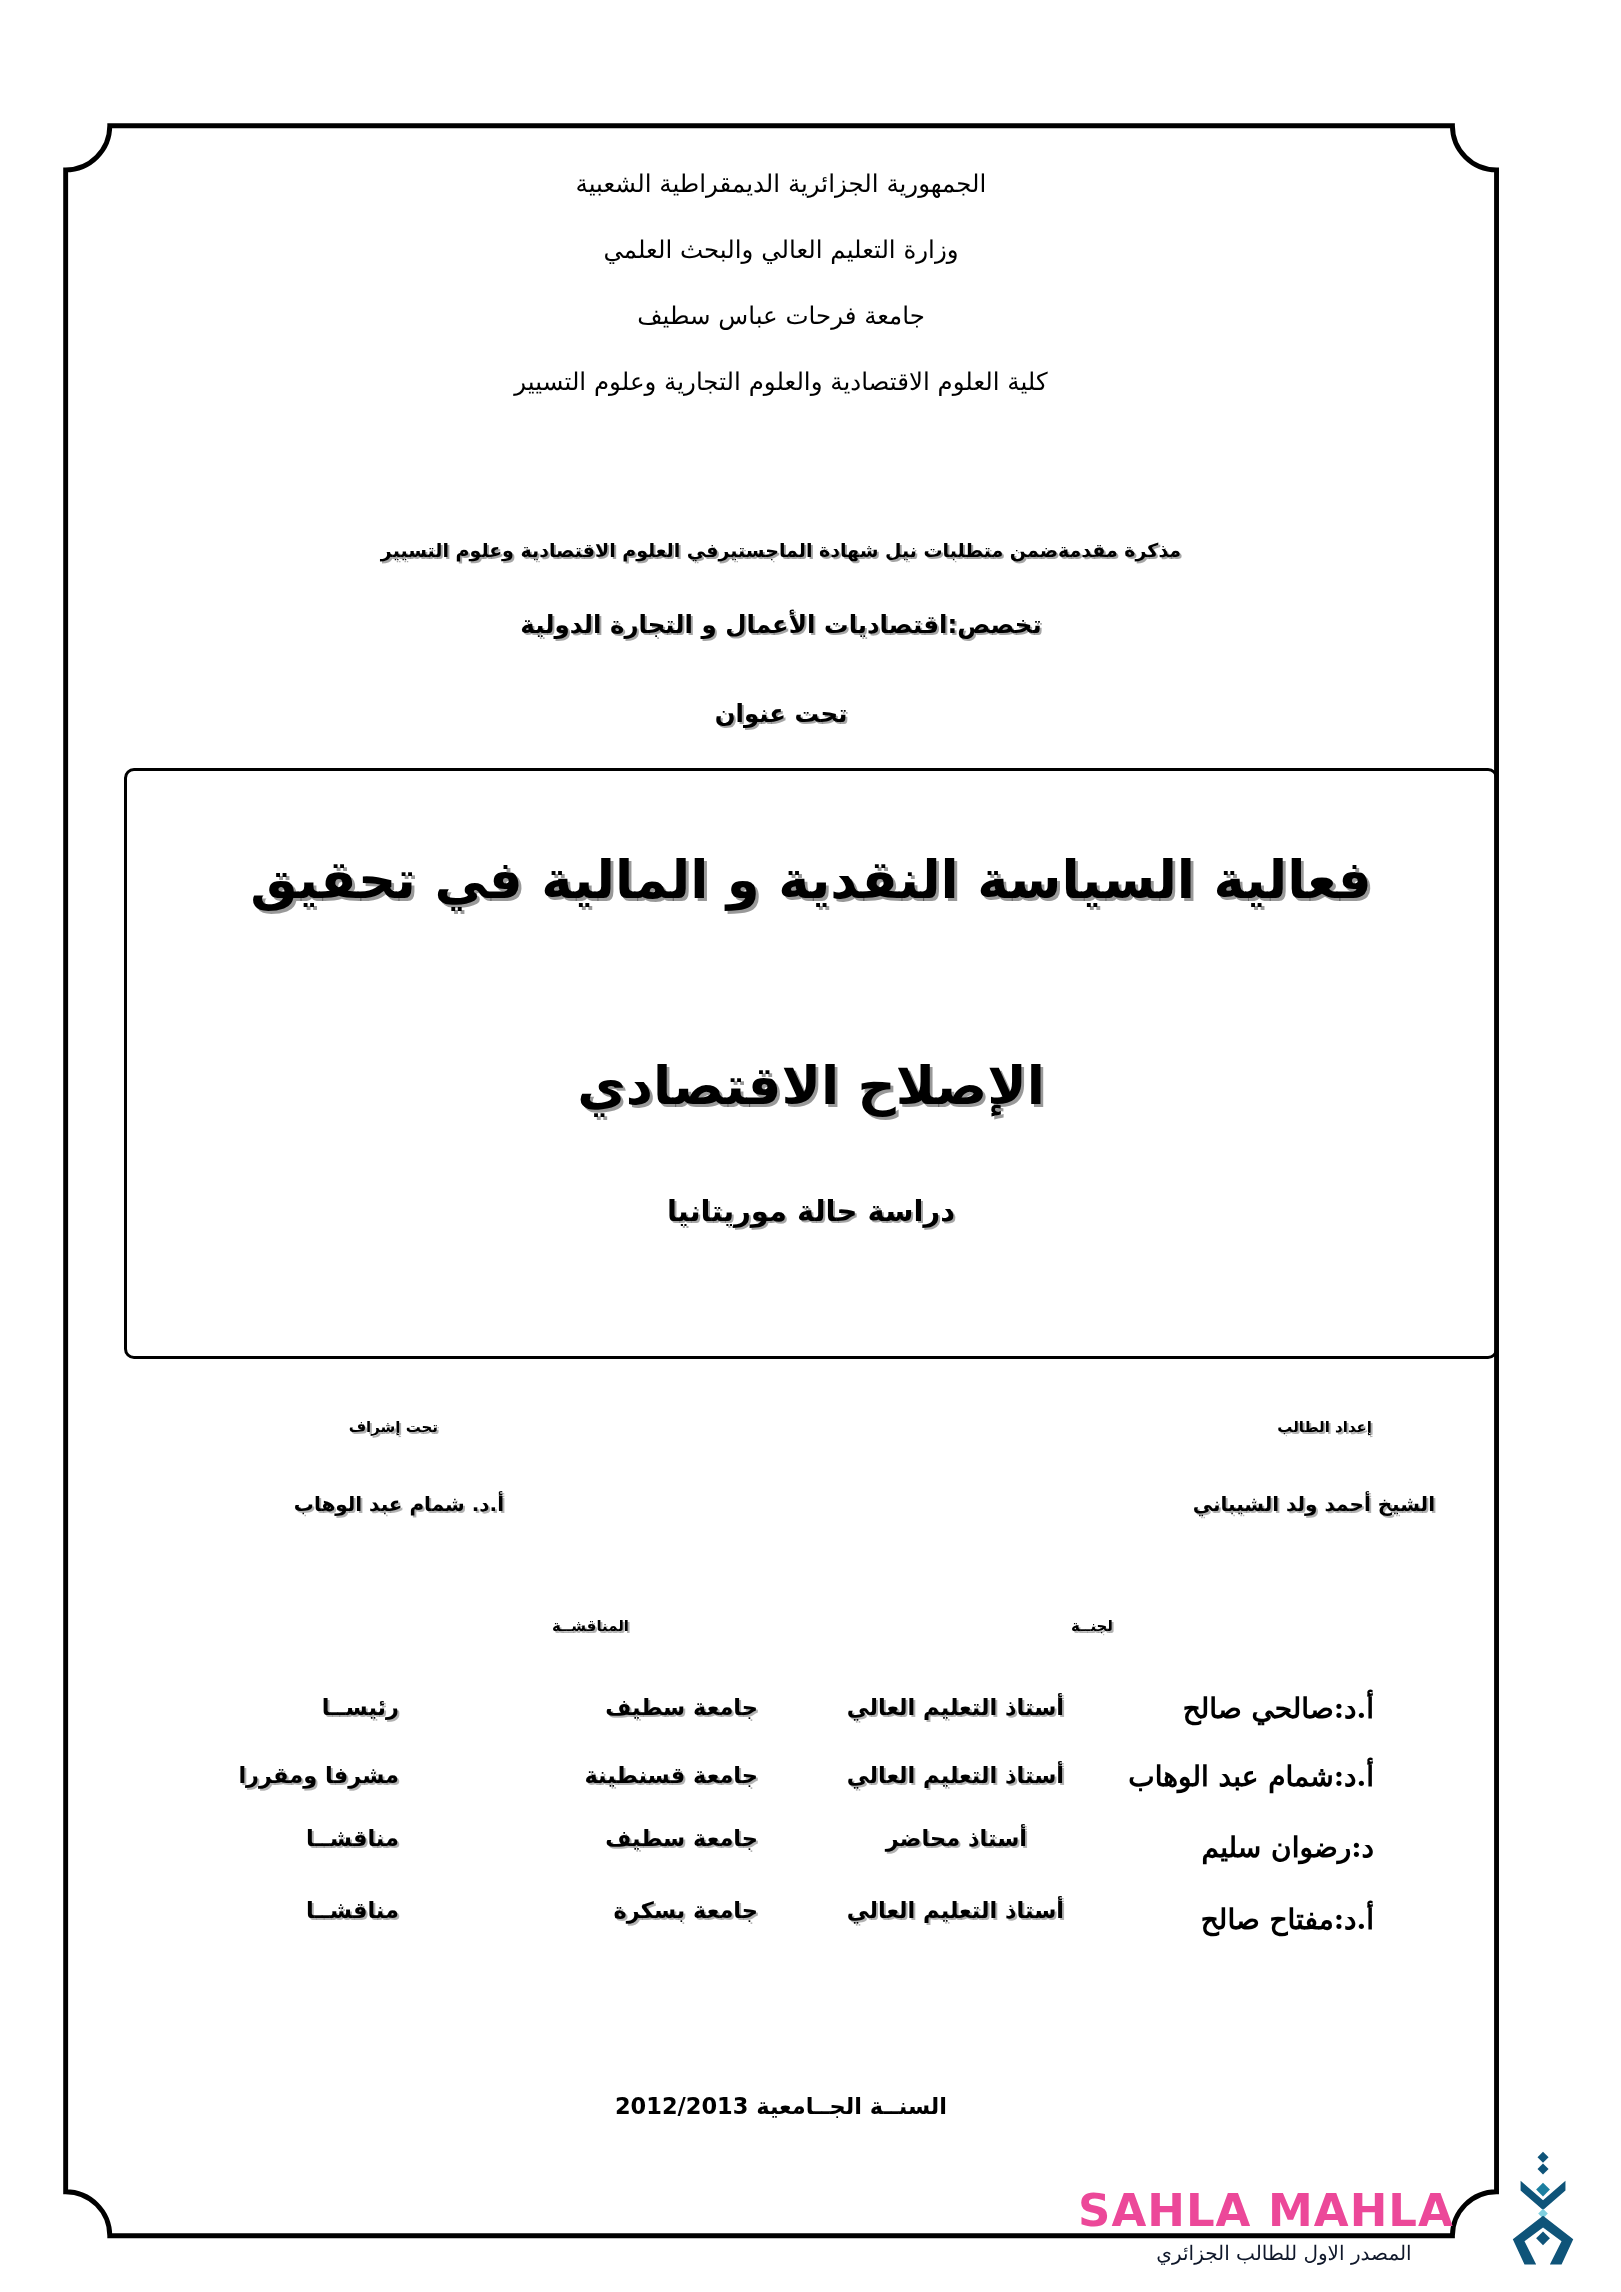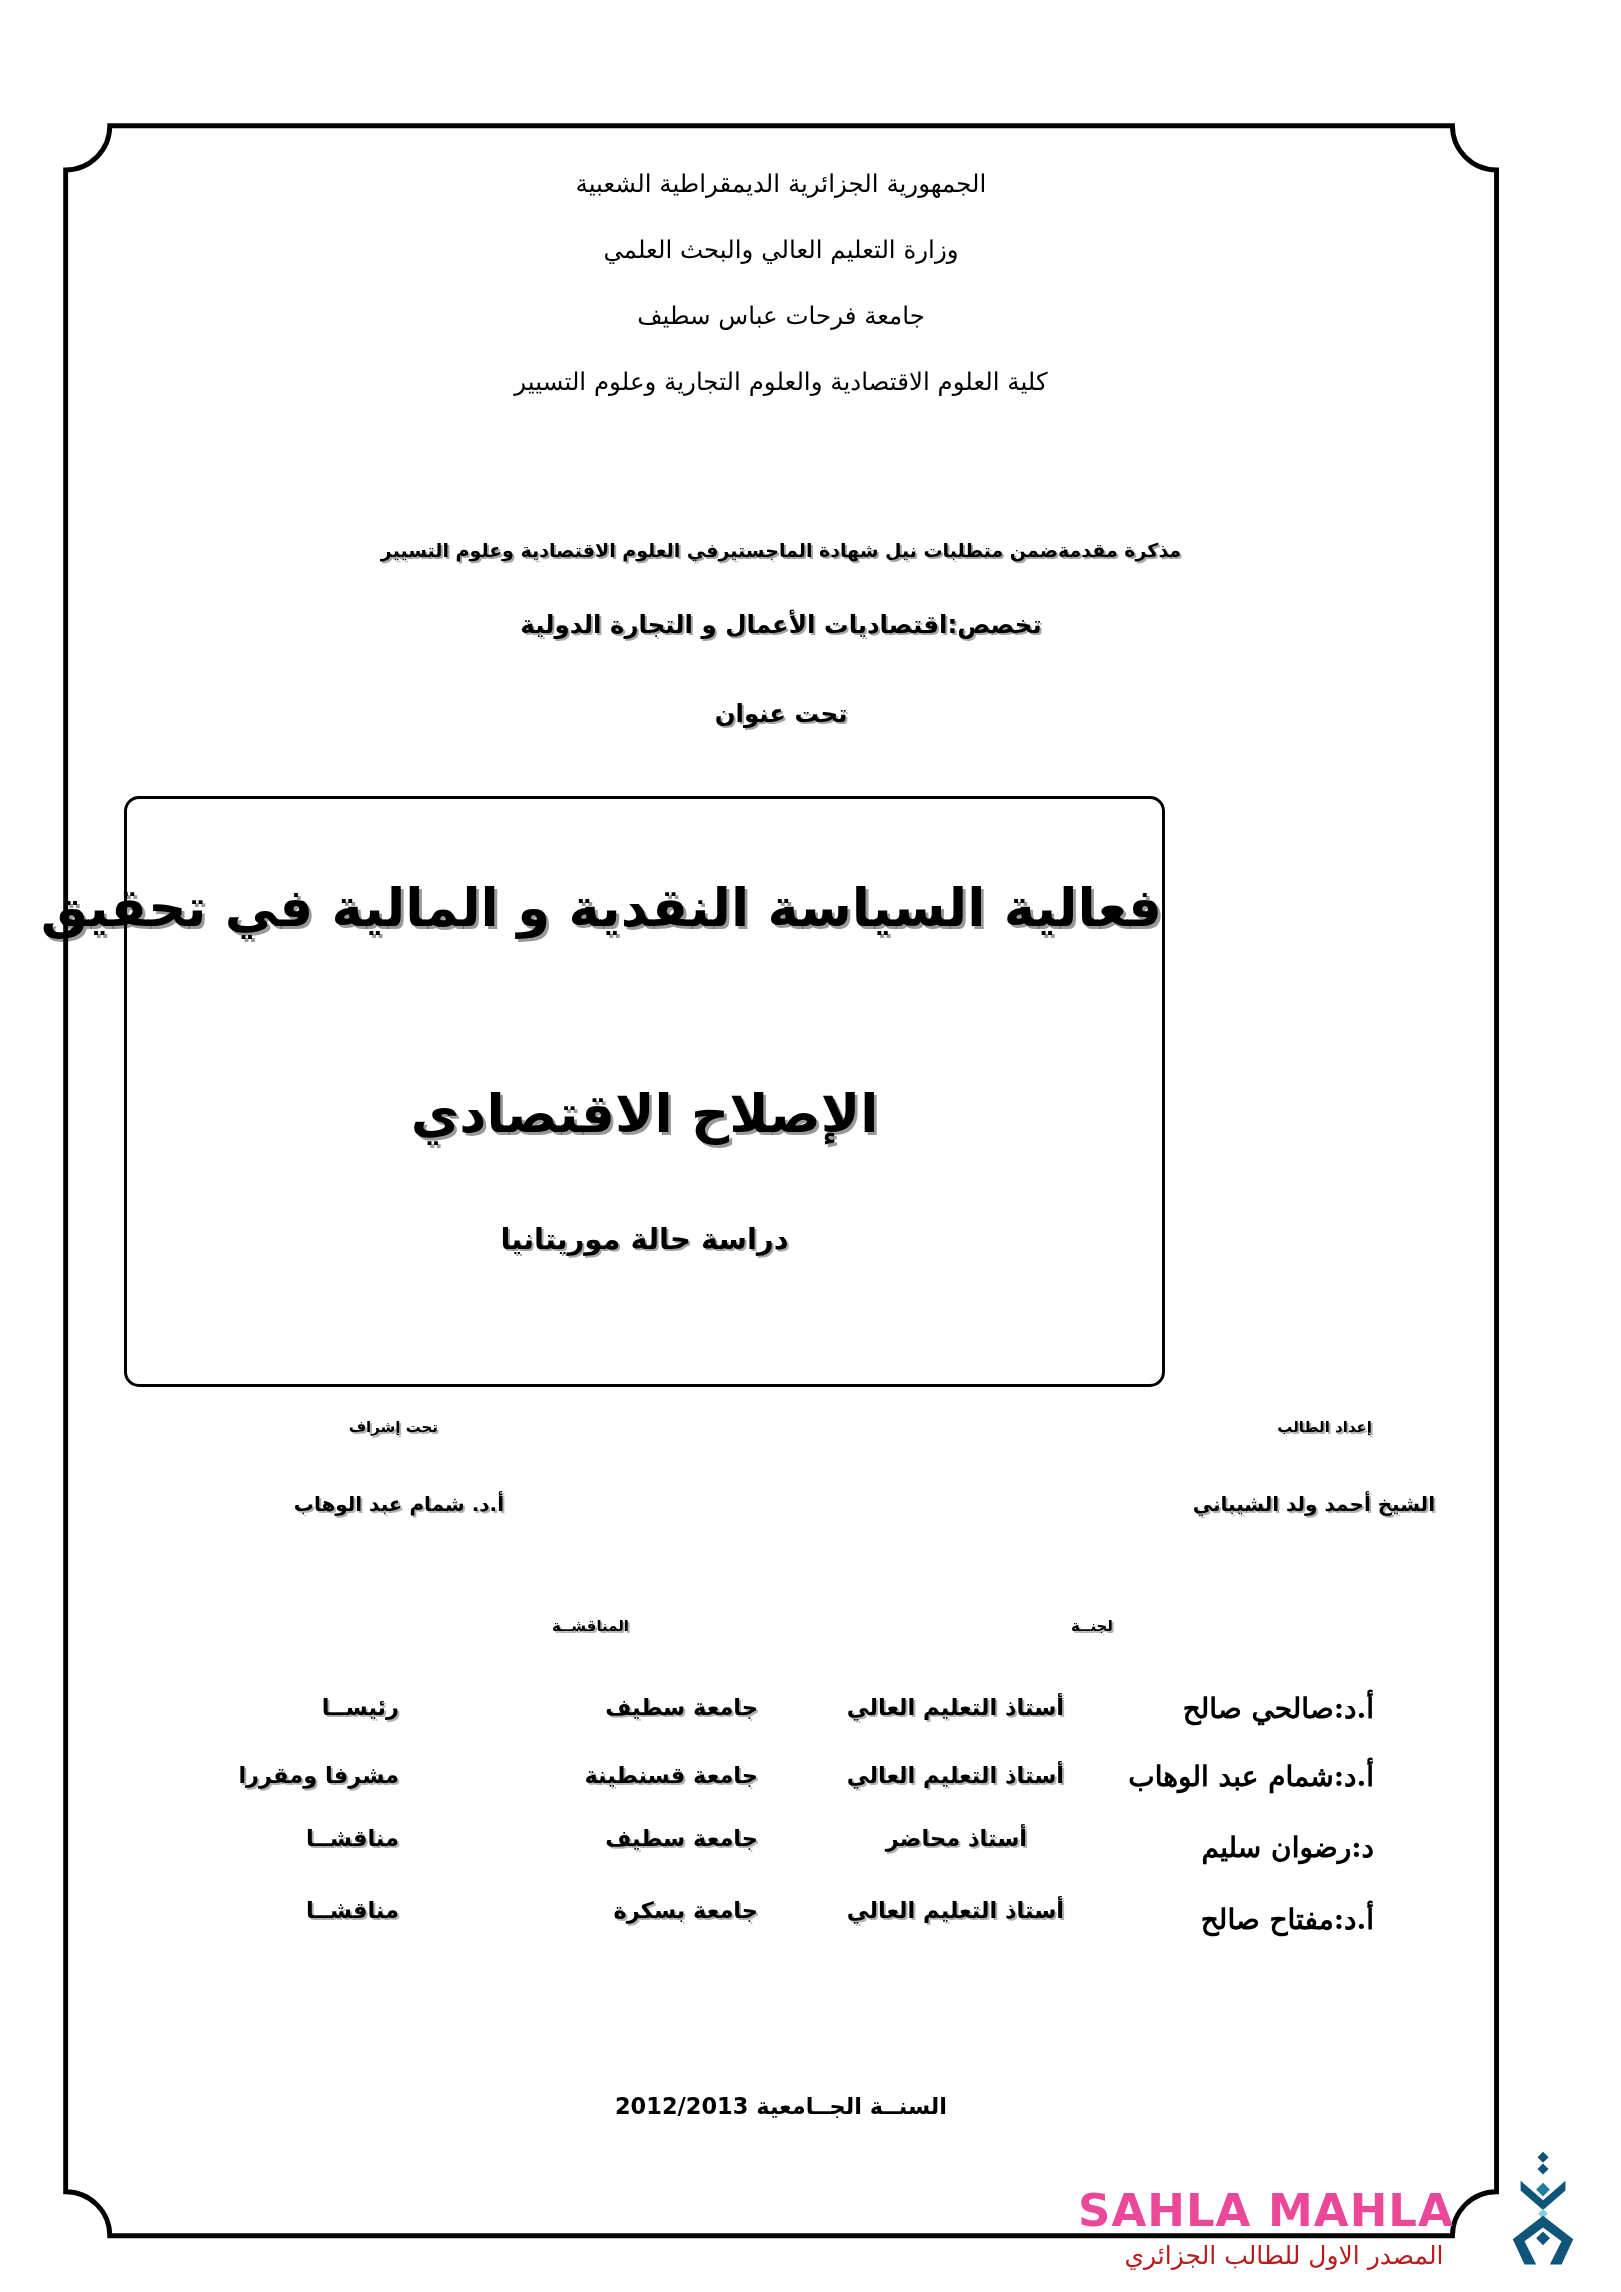--- a/index.html
+++ b/index.html
@@ -12,22 +12,22 @@
     .line-c {
       position: absolute; left: 65px; width: 1432px; text-align: center; direction: rtl;
       white-space: nowrap;
     }
     .hdr { font-family: "DejaVu Serif", "Liberation Serif", serif; font-size: 24.5px; font-weight: normal; }
     .bold { font-family: "DejaVu Sans", "Liberation Sans", sans-serif; font-weight: bold;
             text-shadow: 2px 2px 0 rgba(0,0,0,0.35); }
     .sub1 { font-size: 19px; }
     .sub2 { font-size: 24.5px; }
     .title-box {
-      position: absolute; left: 124px; top: 796px; width: 1041px; height: 591px;
-      border: 3.9px solid #000; border-radius: 15px; box-sizing: border-box;
+      position: absolute; left: 124px; top: 768px; width: 1374px; height: 591px;
+      border: 3.9px solid #000; border-radius: 10px; box-sizing: border-box;
     }
     .title-line {
       position: absolute; left: 0; width: 100%; text-align: center; direction: rtl; white-space: nowrap;
       font-family: "DejaVu Sans", "Liberation Sans", sans-serif; font-weight: bold; font-size: 53px;
       text-shadow: 2.9px 2.9px 0 rgba(0,0,0,0.4);
     }
     .title-sub { font-size: 29px; text-shadow: 2px 2px 0 rgba(0,0,0,0.35); }
     .rtl { direction: rtl; white-space: nowrap; }
     .lbl { font-family: "DejaVu Sans", "Liberation Sans", sans-serif; font-weight: bold; font-size: 15px;
            text-shadow: 2px 2px 0 rgba(0,0,0,0.3); }
@@ -38,21 +38,21 @@
                text-shadow: 2px 2px 0 rgba(0,0,0,0.3); }
     .cm-row { position: absolute; left: 65px; width: 1432px; height: 49px; }
     .cm-row > span { position: absolute; top: 0; text-align: right; }
     .year { font-family: "DejaVu Sans", "Liberation Sans", sans-serif; font-weight: bold; font-size: 22.5px; }
     .wm-latin {
       position: absolute; left: 1078px; top: 2184px; font-family: "DejaVu Sans", "Liberation Sans", sans-serif;
       font-size: 45px; font-weight: bold; letter-spacing: 1px; color: #ec4899; white-space: nowrap;
     }
     .wm-arabic {
       position: absolute; left: 1078px; top: 2241px; width: 412px; text-align: center; direction: rtl;
-      font-family: "DejaVu Serif", "Liberation Serif", serif; font-size: 25px; color: #b91c1c; white-space: nowrap;
+      font-family: "DejaVu Serif", "Liberation Serif", serif; font-size: 20px; color: #0f172a; white-space: nowrap;
     }
     .wm-icon { position: absolute; left: 1505px; top: 2151px; width: 78px; height: 118px; }
   </style>
 </head>
 <body>
 
 <svg class="page-border" viewBox="0 0 1654 2339" xmlns="http://www.w3.org/2000/svg">
   <path d="M 112 128 L 1482 128 A 45 45 0 0 0 1527 173 L 1527 2236 A 45 45 0 0 0 1482 2281 L 112 2281 A 45 45 0 0 0 67 2236 L 67 173 A 45 45 0 0 0 112 128 Z" fill="none" stroke="#000" stroke-width="5"></path>
 </svg>
 

